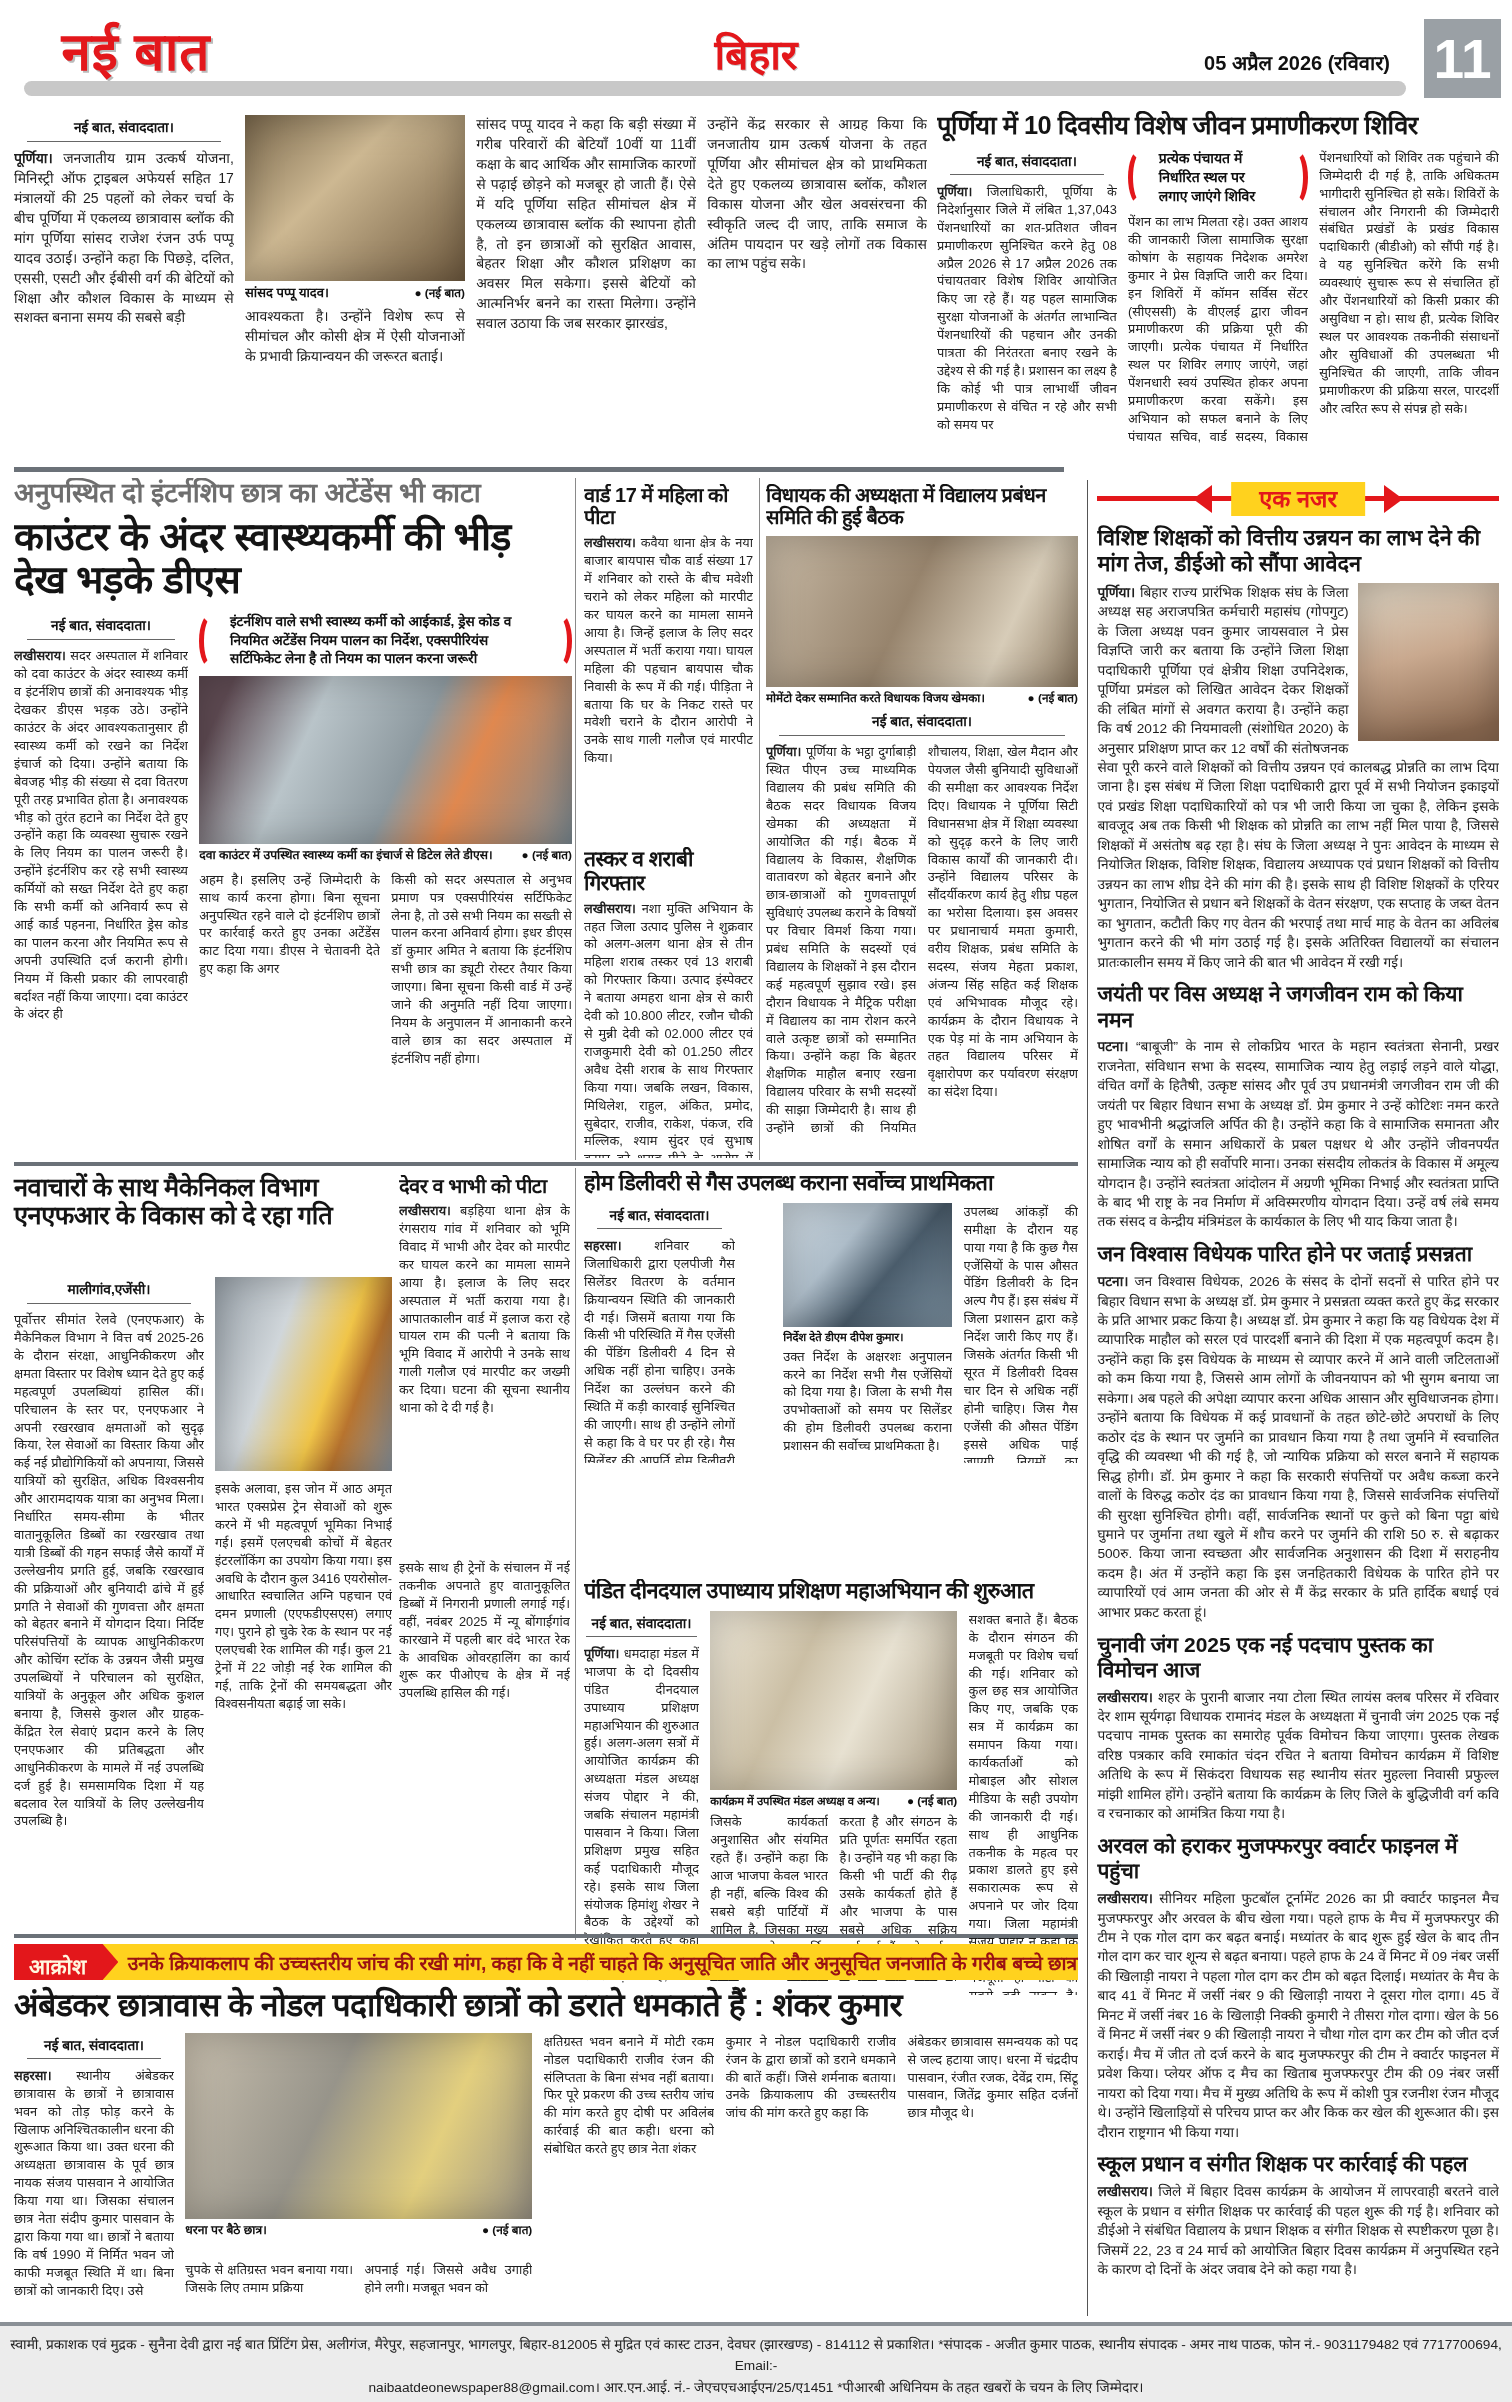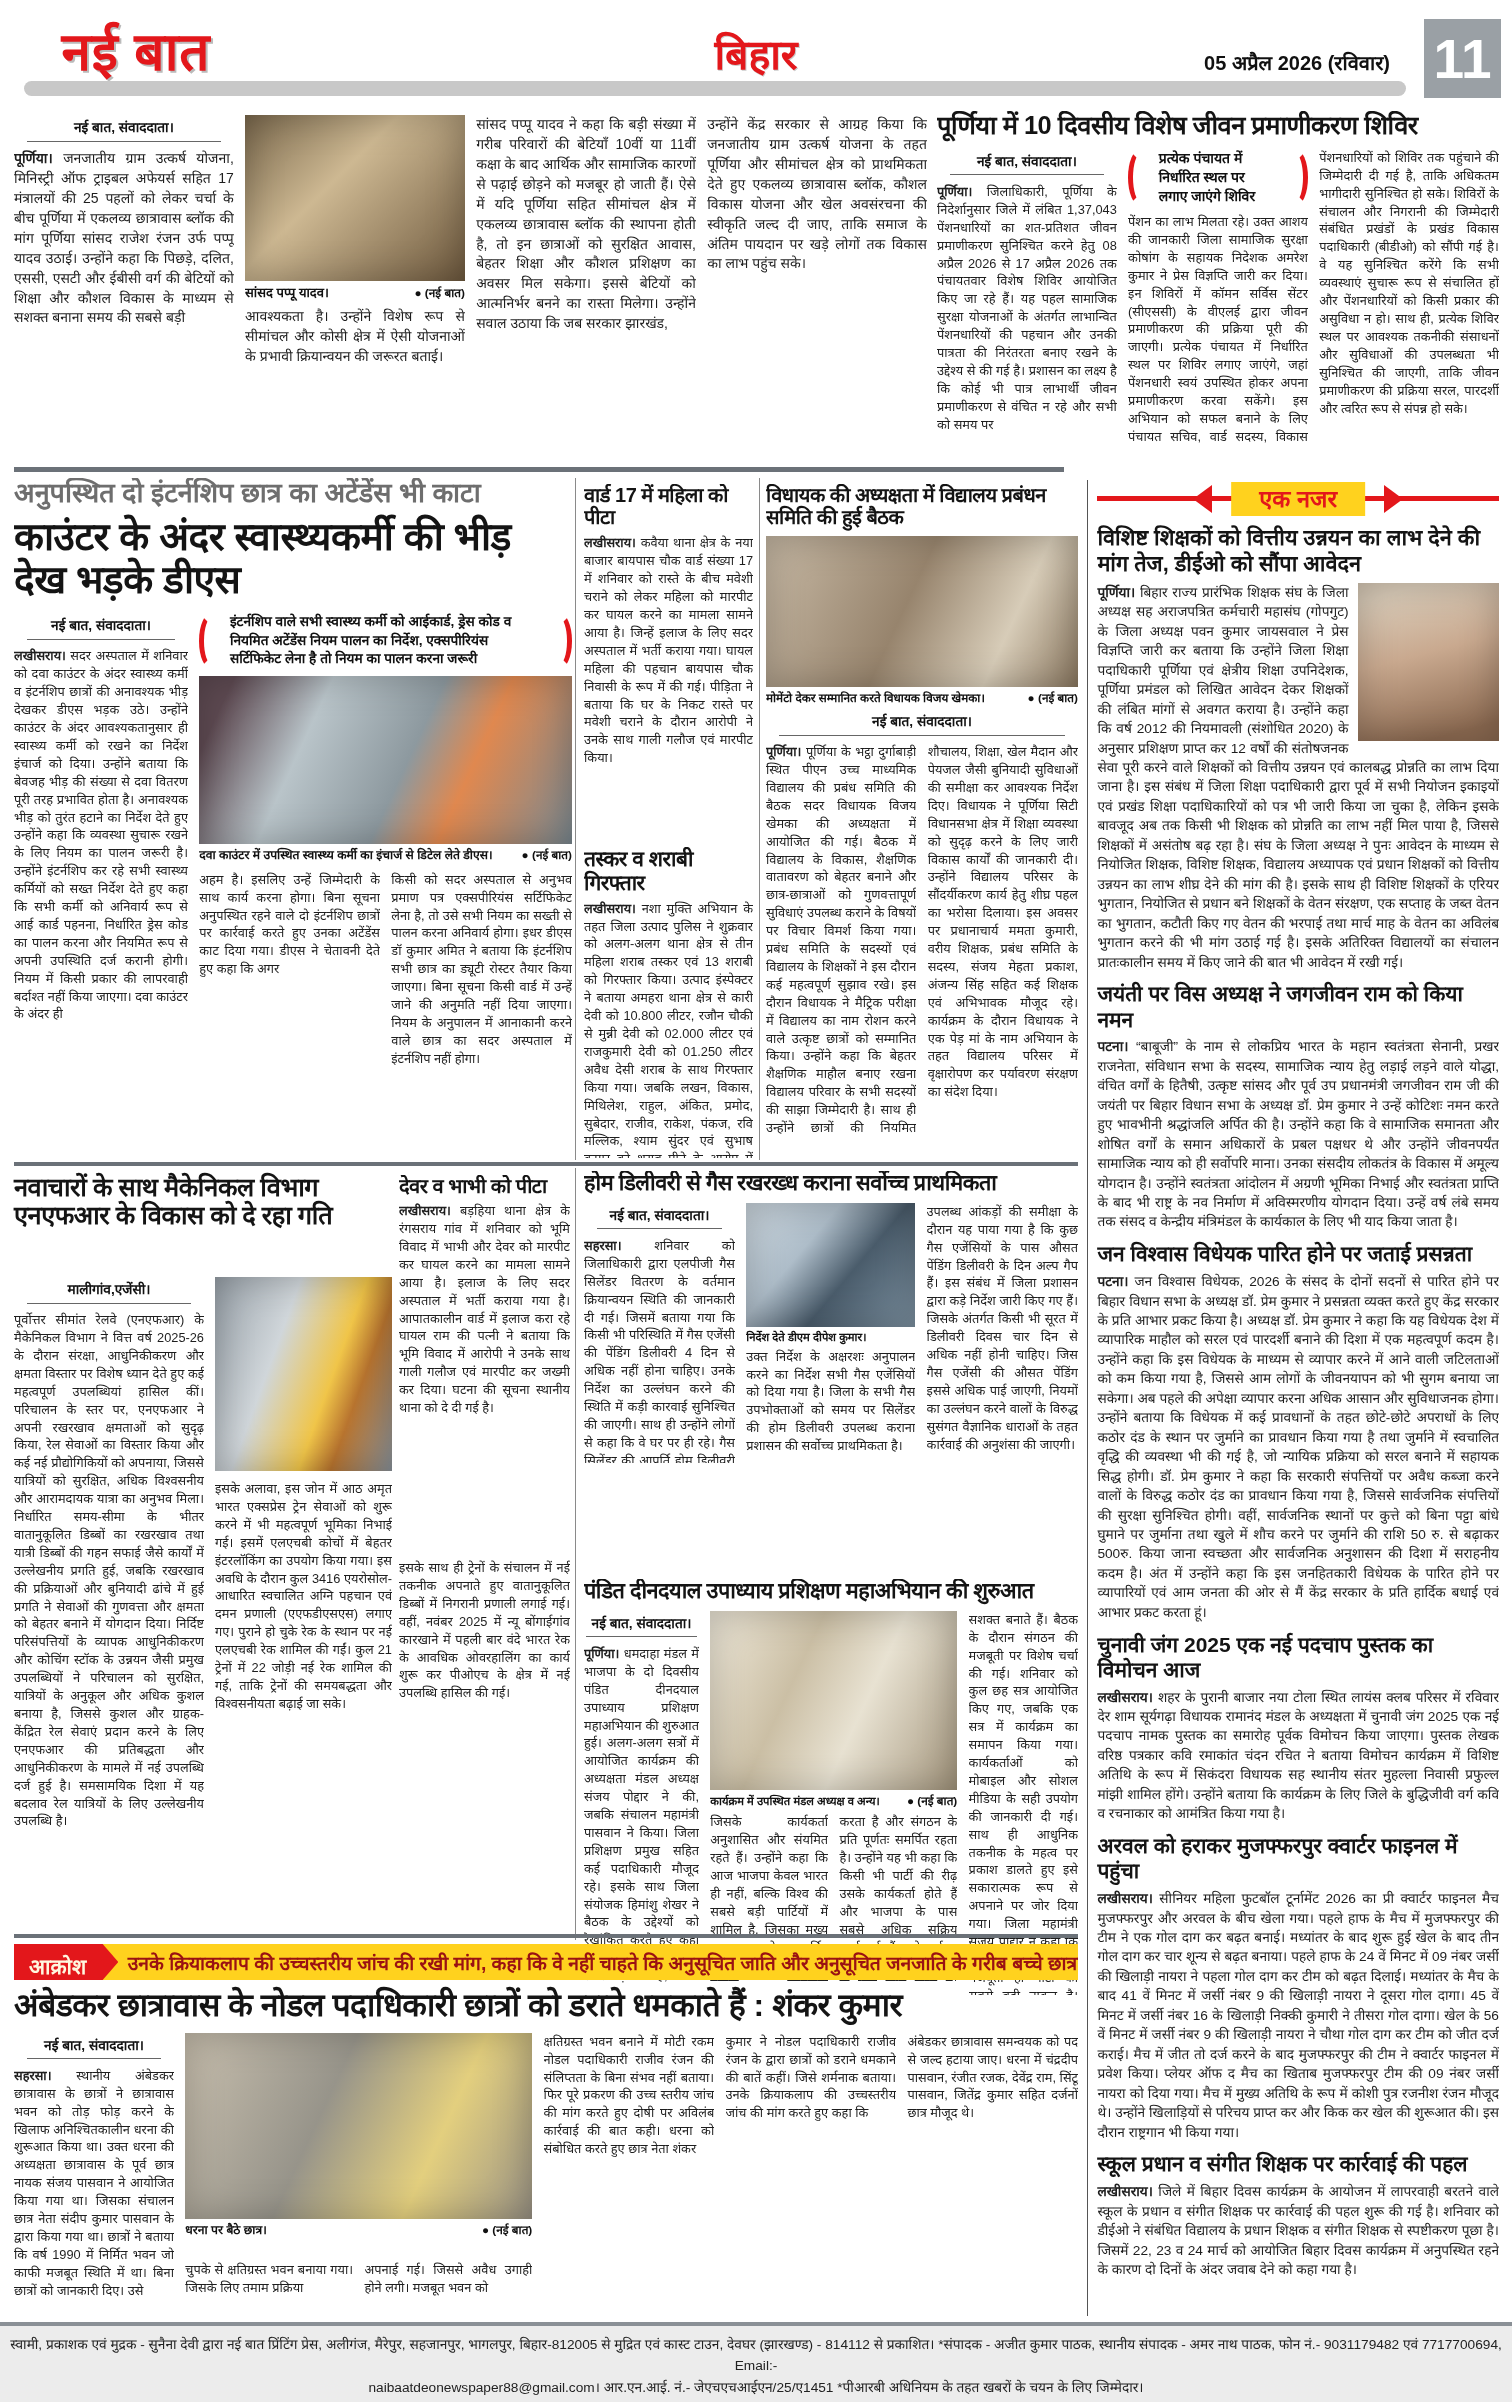--- a/index.html
+++ b/index.html
@@ -183,27 +183,27 @@
   <div class="abs bt sm" style="left:399px;top:1559px;width:171px;height:371px;overflow:hidden;">इसके साथ ही ट्रेनों के संचालन में नई तकनीक अपनाते हुए वातानुकूलित डिब्बों में निगरानी प्रणाली लगाई गई। वहीं, नवंबर 2025 में न्यू बोंगाईगांव कारखाने में पहली बार वंदे भारत रेक के आवधिक ओवरहालिंग का कार्य शुरू कर पीओएच के क्षेत्र में नई उपलब्धि हासिल की गई।</div>
 
   <div class="abs" style="left:399px;top:1175px;width:171px;height:377px;overflow:hidden;">
     <div class="hl" style="font-size:20px;">देवर व भाभी को पीटा</div>
     <p class="bt sm" style="margin:4.7px 0 0 0;"><b class="dl">लखीसराय।</b> <span>बड़हिया थाना क्षेत्र के रंगसराय गांव में शनिवार को भूमि विवाद में भाभी और देवर को मारपीट कर घायल करने का मामला सामने आया है। इलाज के लिए सदर अस्पताल में भर्ती कराया गया है। आपातकालीन वार्ड में इलाज करा रहे घायल राम की पत्नी ने बताया कि भूमि विवाद में आरोपी ने उनके साथ गाली गलौज एवं मारपीट कर जख्मी कर दिया। घटना की सूचना स्थानीय थाना को दे दी गई है।</span></p>
   </div>
 
   <div class="abs vr" style="left:575px;top:1168px;height:772px;"></div>
 
   <div class="abs" style="left:584px;top:1171px;width:494px;height:316px;overflow:hidden;">
-    <div class="hl" style="font-size:21.7px;">होम डिलीवरी से गैस रखरख्ध कराना सर्वोच्च प्राथमिकता</div>
+    <div class="hl" style="font-size:21.7px;">होम डिलीवरी से गैस उपलब्ध कराना सर्वोच्च प्राथमिकता</div>
     <div class="cols" style="margin-top:7.5px;height:260px;">
       <div style="flex:0 0 151px;min-width:0;overflow:hidden;">
         <div class="byl">नई बात, संवाददाता।</div>
         <p class="bt sm" style="margin:0;"><b class="dl">सहरसा।</b> <span>शनिवार को जिलाधिकारी द्वारा एलपीजी गैस सिलेंडर वितरण के वर्तमान क्रियान्वयन स्थिति की जानकारी दी गई। जिसमें बताया गया कि किसी भी परिस्थिति में गैस एजेंसी की पेंडिंग डिलीवरी 4 दिन से अधिक नहीं होना चाहिए। उनके निर्देश का उल्लंघन करने की स्थिति में कड़ी कारवाई सुनिश्चित की जाएगी। साथ ही उन्होंने लोगों से कहा कि वे घर पर ही रहे। गैस सिलेंडर की आपूर्ति होम डिलीवरी के माध्यम से सुनिश्चित की जा रही है।</span></p>
       </div>
-      <div style="flex:0 0 169px;min-width:0;overflow:hidden;">
+      <div style="flex:0 0 169px;min-width:0;overflow:hidden;margin-left:37px;">
         <div class="ph ph-dm" style="height:124px;"></div>
         <div class="cap" style="font-size:11.3px;">
             <span>निर्देश देते डीएम दीपेश कुमार।</span>
           </div>
         <p class="bt sm" style="margin:3.8px 0 0 0;">उक्त निर्देश के अक्षरशः अनुपालन करने का निर्देश सभी गैस एजेंसियों को दिया गया है। जिला के सभी गैस उपभोक्ताओं को समय पर सिलेंडर की होम डिलीवरी उपलब्ध कराना प्रशासन की सर्वोच्च प्राथमिकता है।</p>
       </div>
       <div class="c bt sm">उपलब्ध आंकड़ों की समीक्षा के दौरान यह पाया गया है कि कुछ गैस एजेंसियों के पास औसत पेंडिंग डिलीवरी के दिन अल्प गैप हैं। इस संबंध में जिला प्रशासन द्वारा कड़े निर्देश जारी किए गए हैं। जिसके अंतर्गत किसी भी सूरत में डिलीवरी दिवस चार दिन से अधिक नहीं होनी चाहिए। जिस गैस एजेंसी की औसत पेंडिंग इससे अधिक पाई जाएगी, नियमों का उल्लंघन करने वालों के विरुद्ध सुसंगत वैज्ञानिक धाराओं के तहत कार्रवाई की अनुशंसा की जाएगी।</div>
     </div>
   </div>
 

